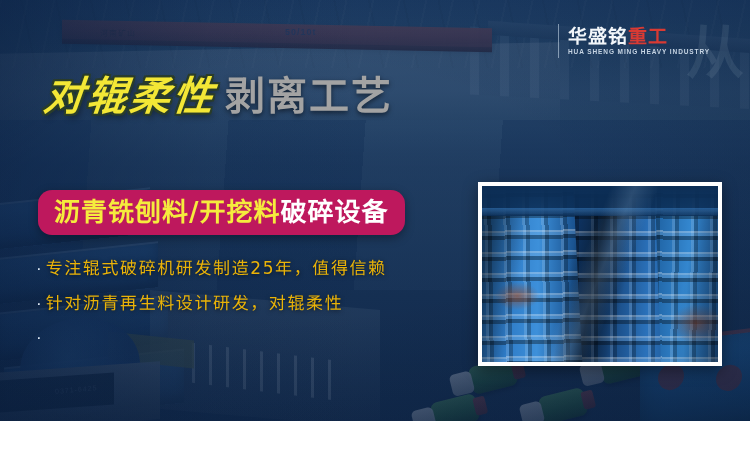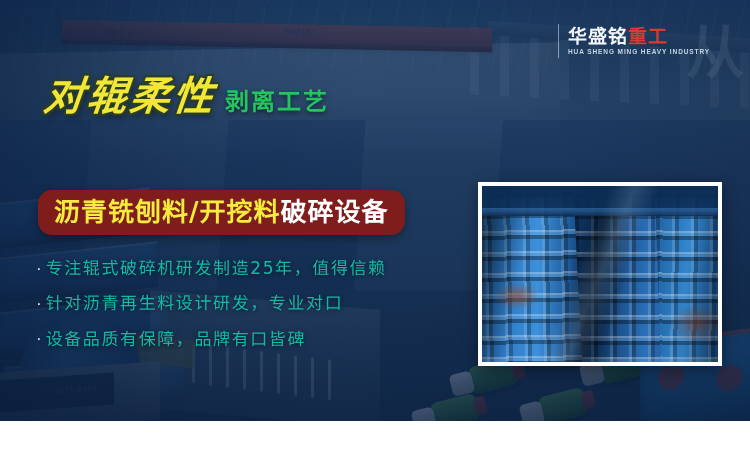--- a/index.html
+++ b/index.html
@@ -250,36 +250,36 @@
     font-size:40px;line-height:1;font-weight:bold;font-style:italic;
     color:#f3e736;
     letter-spacing:3px;
     text-shadow:
       2px 0 0 #2a3d2a, -2px 0 0 #2a3d2a, 0 2px 0 #2a3d2a, 0 -2px 0 #2a3d2a,
       2px 2px 0 #2a3d2a, -2px 2px 0 #2a3d2a, 2px -2px 0 #2a3d2a, -2px -2px 0 #2a3d2a,
       3px 4px 6px rgba(0,0,0,.45);
     transform:skewX(-6deg);
   }
   .hl-white{
-    font-size:24px;line-height:1;font-weight:bold;
-    color:#22c55e;letter-spacing:2px;margin-left:9px;
+    font-size:40px;line-height:1;font-weight:bold;
+    color:#a3a3a3;letter-spacing:2px;margin-left:9px;
     text-shadow:0 2px 5px rgba(0,0,0,.55);
     font-family:"DejaVu Sans","Liberation Sans",sans-serif;
   }
   .head-line2{
     margin-top:7px;
     font-size:33px;line-height:1.15;font-weight:bold;color:#ffffff;
     letter-spacing:3px;white-space:nowrap;
     text-shadow:0 2px 6px rgba(0,0,0,.55);
     font-family:"DejaVu Sans","Liberation Sans",sans-serif;
   }
 
   .tagbox{
     position:absolute;left:38px;top:190px;
-    background:#7f1d1d;
+    background:#be185d;
     border-radius:14px;
     padding:9px 16px 10px 16px;
     box-shadow:0 3px 10px rgba(0,0,0,.35);
     white-space:nowrap;
   }
   .tagbox span{
     font-size:26px;line-height:1;font-weight:bold;letter-spacing:1px;
     font-family:"DejaVu Sans","Liberation Sans",sans-serif;
   }
   .tag-yellow{color:#f5ec3d;}
@@ -289,21 +289,21 @@
     position:absolute;left:36px;top:258px;
     display:flex;flex-direction:column;gap:15px;
   }
   .bullet{
     display:flex;align-items:center;gap:4px;white-space:nowrap;
   }
   .bullet-dot{
     color:#dfe9f4;font-size:17px;line-height:1;
   }
   .bullet-text{
-    font-size:17px;line-height:1.2;color:#14b8a6;letter-spacing:1.6px;
+    font-size:17px;line-height:1.2;color:#eab308;letter-spacing:1.6px;
     font-family:"DejaVu Sans","Liberation Sans",sans-serif;
     text-shadow:0 1px 4px rgba(0,0,0,.6);
   }
 
   
   .photo-card{
     position:absolute;left:478px;top:182px;width:244px;height:184px;
     background:#ffffff;
     padding:4px;
     box-shadow:0 4px 14px rgba(0,0,0,.40);
@@ -444,25 +444,24 @@
       <span class="tag-yellow">沥青铣刨料/开挖料</span><span class="tag-white">破碎设备</span>
     </div>
 
     <div class="bullets">
       <div class="bullet">
         <span class="bullet-dot">·</span>
         <span class="bullet-text">专注辊式破碎机研发制造25年，值得信赖</span>
       </div>
       <div class="bullet">
         <span class="bullet-dot">·</span>
-        <span class="bullet-text">针对沥青再生料设计研发，专业对口</span>
+        <span class="bullet-text">针对沥青再生料设计研发，对辊柔性</span>
       </div>
       <div class="bullet">
         <span class="bullet-dot">·</span>
-        <span class="bullet-text">设备品质有保障，品牌有口皆碑</span>
       </div>
     </div>
 
     <div class="photo-card">
       <div class="photo-inner">
         <div class="roller roll-a">
             <div class="teeth"></div>
           </div>
         <div class="roller roll-b">
             <div class="teeth"></div>

